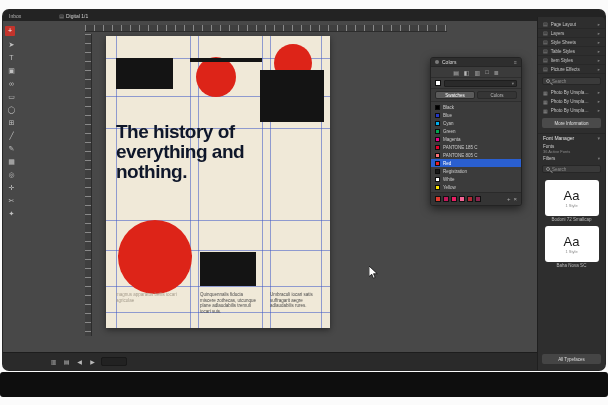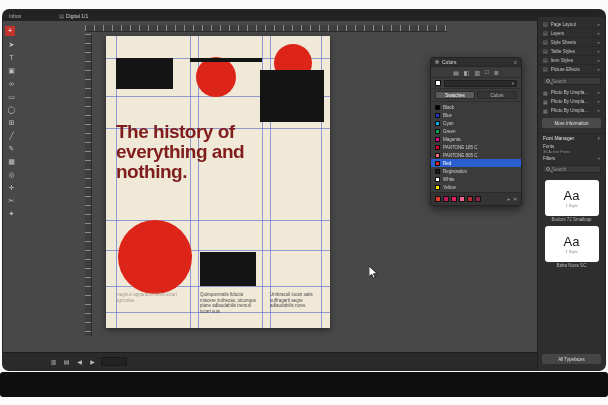--- a/index.html
+++ b/index.html
@@ -38,21 +38,21 @@
   .pblk{position:absolute;background:var(--poster-black,#141414)}
   .pcircle{position:absolute;background:var(--poster-red,#dd2418);border-radius:50%}
   .blk-a{left:10px;top:22px;width:57px;height:31px}
   .blk-bar{left:84px;top:22px;width:72px;height:4px}
   .red-top{left:90px;top:21px;width:40px;height:40px}
   .red-right{left:168px;top:8px;width:38px;height:38px}
   .blk-b{left:154px;top:34px;width:64px;height:52px}
   .red-big{left:12px;top:184px;width:74px;height:74px}
   .blk-c{left:94px;top:216px;width:56px;height:34px}
   .headline{position:absolute;left:10px;top:86px;width:176px;font-weight:700;font-size:19px;
-    line-height:20px;letter-spacing:-.5px;color:#7f1d1d;white-space:pre-line}
+    line-height:20px;letter-spacing:-.5px;color:#0f172a;white-space:pre-line}
   .caption{position:absolute;top:256px;font-size:4.5px;line-height:5.5px;color:#4a4a4a}
   .cap1{left:10px;width:70px;color:#a69d8d}
   .cap2{left:94px;width:58px}
   .cap3{left:164px;width:52px}
 
   .cursor{position:absolute;left:366px;top:245px;width:9px;height:13px}
 
   
   .colors-panel{position:absolute;left:427px;top:36px;width:92px;background:#3b3b3b;
     border:1px solid #232323;border-radius:3px;box-shadow:0 3px 10px rgba(0,0,0,.55);

